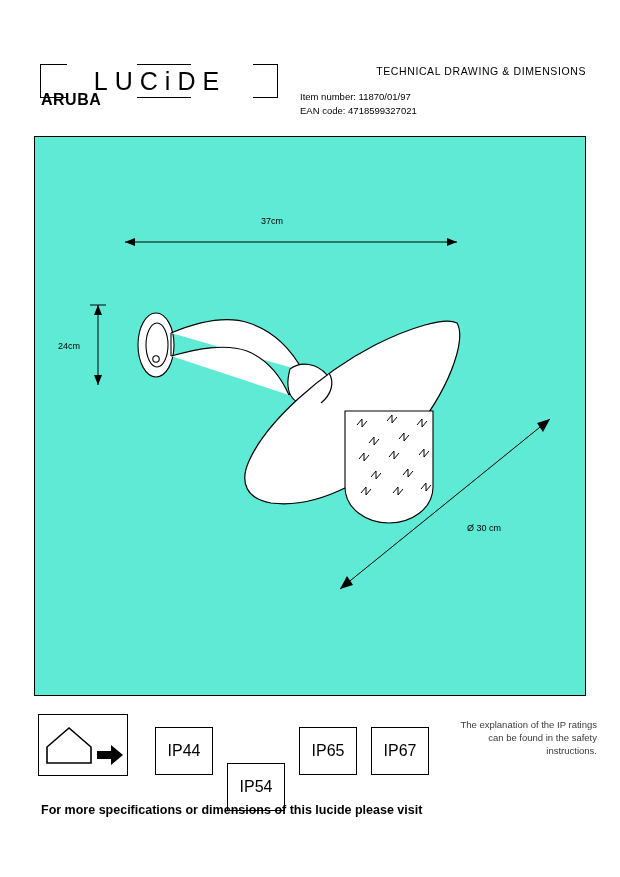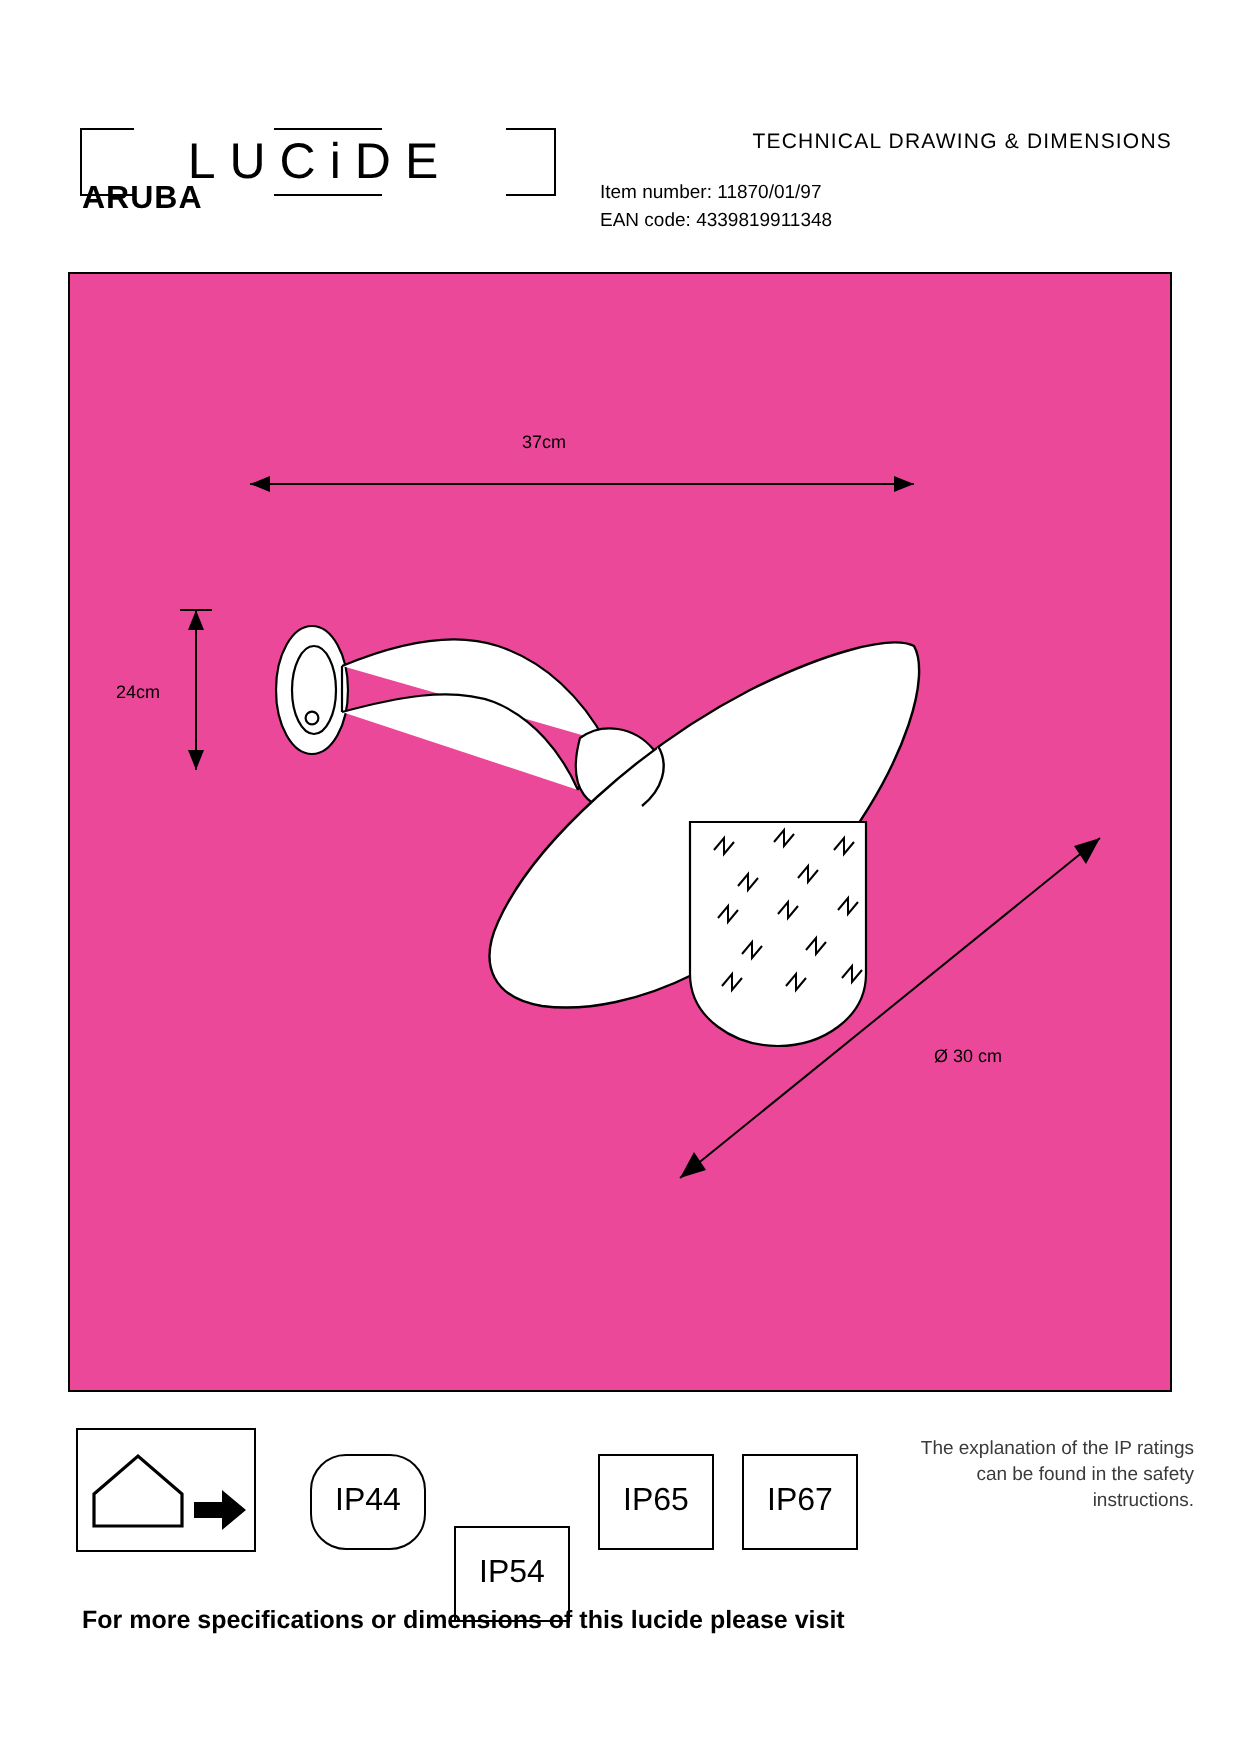--- a/index.html
+++ b/index.html
@@ -115,21 +115,21 @@
 
   
   .drawing-frame {
     position: absolute;
     left: 34px;
     top: 136px;
     width: 552px;
     height: 560px;
     border: 1px solid #000;
     box-sizing: border-box;
-    background: #ec4899;
+    background: #5eead4;
   }
   .drawing-frame svg {
     display: block;
   }
 
   
   .house-box {
     position: absolute;
     left: 38px;
     top: 714px;
@@ -143,21 +143,21 @@
     top: 727px;
     width: 58px;
     height: 48px;
     border: 1px solid #000;
     box-sizing: border-box;
     font-size: 16px;
     text-align: center;
     line-height: 46px;
     background: #fff;
   }
-  .ip1 { left: 155px; border-radius: 18px; }
+  .ip1 { left: 155px; }
   .ip2 { left: 227px; margin-top: 36px; }
   .ip3 { left: 299px; }
   .ip4 { left: 371px; }
 
   .ip-note {
     position: absolute;
     left: 457px;
     top: 718px;
     width: 140px;
     font-size: 9.5px;
@@ -204,21 +204,21 @@
   </div>
 
   <div class="product-name">ARUBA</div>
   <div class="item-info">
     <div>
       <span class="lbl">Item number:</span>
       <span>11870/01/97</span>
     </div>
     <div>
       <span class="lbl">EAN code:</span>
-      <span>4339819911348</span>
+      <span>4718599327021</span>
     </div>
   </div>
 
   <div class="drawing-frame">
     <svg width="550" height="558" viewBox="0 0 550 558">
 
       <g stroke="#000" stroke-width="1" fill="none">
         <line x1="90" y1="105" x2="422" y2="105"></line>
       </g>
       <polygon points="90,105 100,101 100,109" fill="#000"></polygon>

